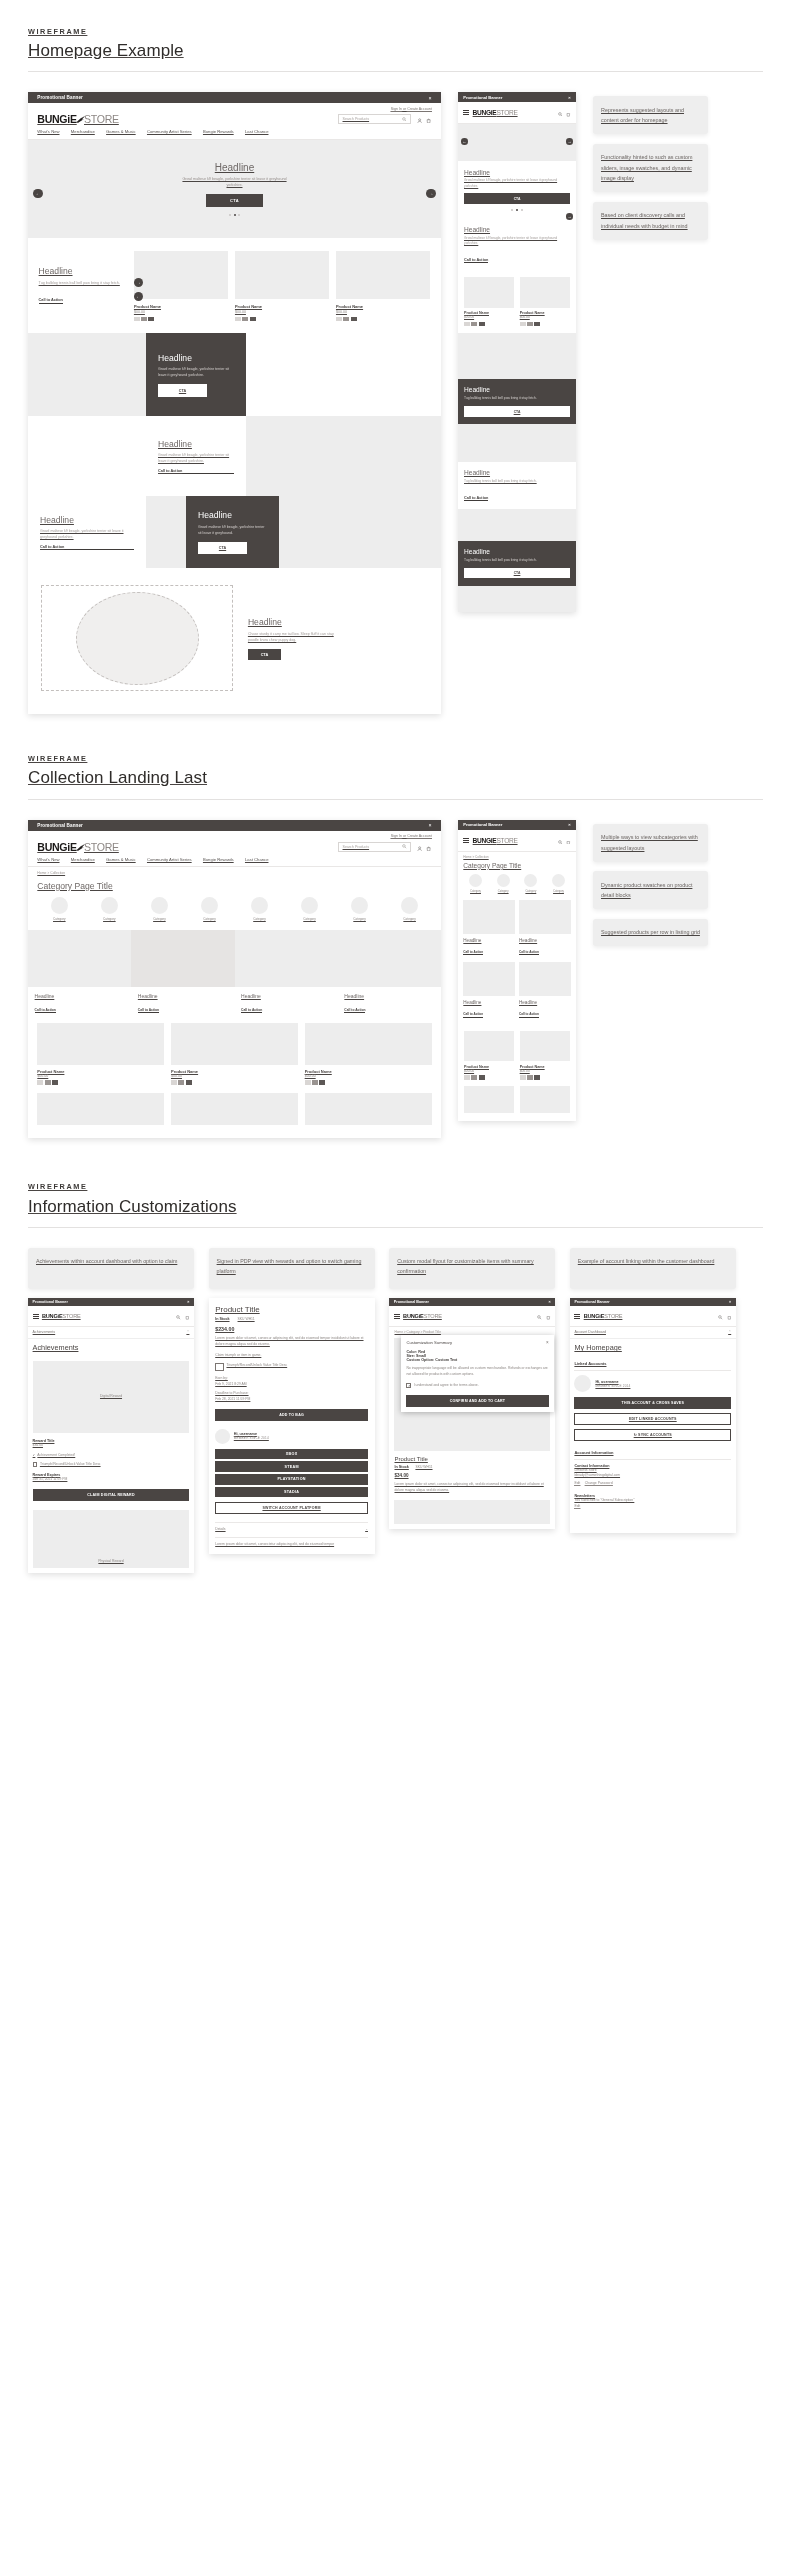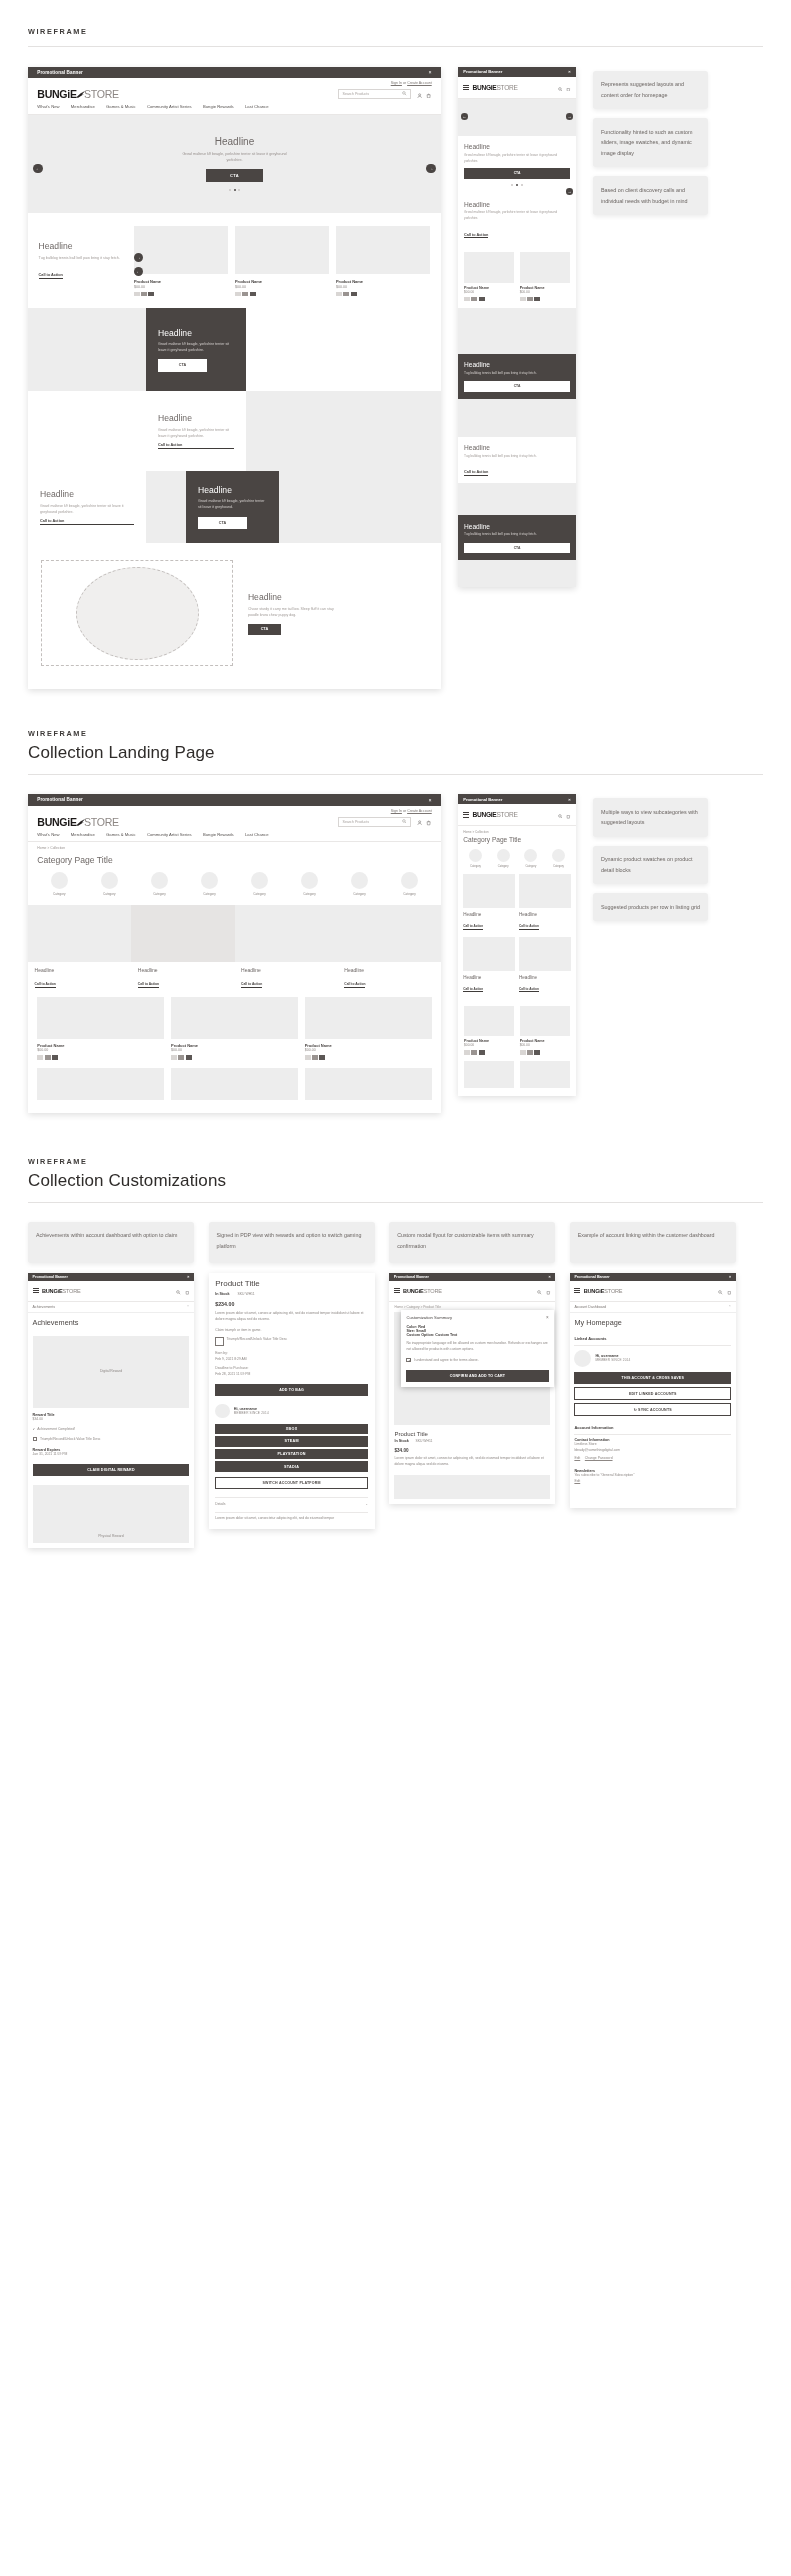--- a/index.html
+++ b/index.html
@@ -3,21 +3,21 @@
 <meta charset="utf-8">
 <style>
   * { box-sizing: border-box; margin: 0; padding: 0; }
   body {
     width: 791px;
     background: #ffffff;
     font-family: "Liberation Sans", sans-serif;
     color: #4a4543;
     -webkit-font-smoothing: antialiased;
   }
-  .page { width: 791px; padding: 26.5px 28px 40px 28px; }
+  .page { width: 791px; padding: 26.5px 28px 40px 28px; text-decoration: underline; }
 
   
   .section { margin-bottom: 6.6px; }
   .sec-kicker {
     font-size: 7.3px; letter-spacing: 1.6px; font-weight: 700;
     color: #3d3a38; text-transform: uppercase; margin-bottom: 5.3px;
   }
   .sec-title { font-size: 17px; font-weight: 400; color: #2f2c2a; letter-spacing: 0.1px; }
   .sec-rule { height: 0.7px; background: #e3e1e0; margin: 10.6px 0 20px 0; }
 
@@ -198,20 +198,21 @@
           padding: 3.3px 0; text-align: center; margin-bottom: 2px; letter-spacing: 0.3px; }
   .divider { height: 0.7px; background: #eae8e7; margin: 4px 0; }
 </style>
 </head>
 <body>
 
 <div class="page">
 
   <div class="section">
     <div class="sec-kicker">WIREFRAME</div>
+    <div class="sec-title">Homepage Example</div>
     <div class="sec-rule"></div>
   </div>
 
   <div class="row">
 
     <div class="desk shadowbox">
       <div class="promo">
         <span>Promotional Banner</span>
         <span class="x">×</span>
       </div>
@@ -455,21 +456,21 @@
 
     <div class="notes">
       <div class="note">Represents suggested layouts and content order for homepage</div>
       <div class="note">Functionality hinted to such as custom sliders, image swatches, and dynamic image display</div>
       <div class="note">Based on client discovery calls and individual needs with budget in mind</div>
     </div>
   </div>
 
   <div class="section" style="margin-top:40px;">
     <div class="sec-kicker">WIREFRAME</div>
-    <div class="sec-title">Collection Landing Page</div>
+    <div class="sec-title">Collection Landing Last</div>
     <div class="sec-rule"></div>
   </div>
 
   <div class="row">
     <div class="desk shadowbox">
       <div class="promo">
         <span>Promotional Banner</span>
         <span class="x">×</span>
       </div>
       <div class="util">
@@ -693,21 +694,21 @@
 
     <div class="notes">
       <div class="note">Multiple ways to view subcategories with suggested layouts</div>
       <div class="note">Dynamic product swatches on product detail blocks</div>
       <div class="note">Suggested products per row in listing grid</div>
     </div>
   </div>
 
   <div class="section" style="margin-top:44px;">
     <div class="sec-kicker">WIREFRAME</div>
-    <div class="sec-title">Collection Customizations</div>
+    <div class="sec-title">Information Customizations</div>
     <div class="sec-rule"></div>
   </div>
 
   <div class="cards">
 
     <div class="card">
       <div class="cnote">Achievements within account dashboard with option to claim</div>
       <div class="mini">
         <div class="bar">
           <span>Promotional Banner</span>

